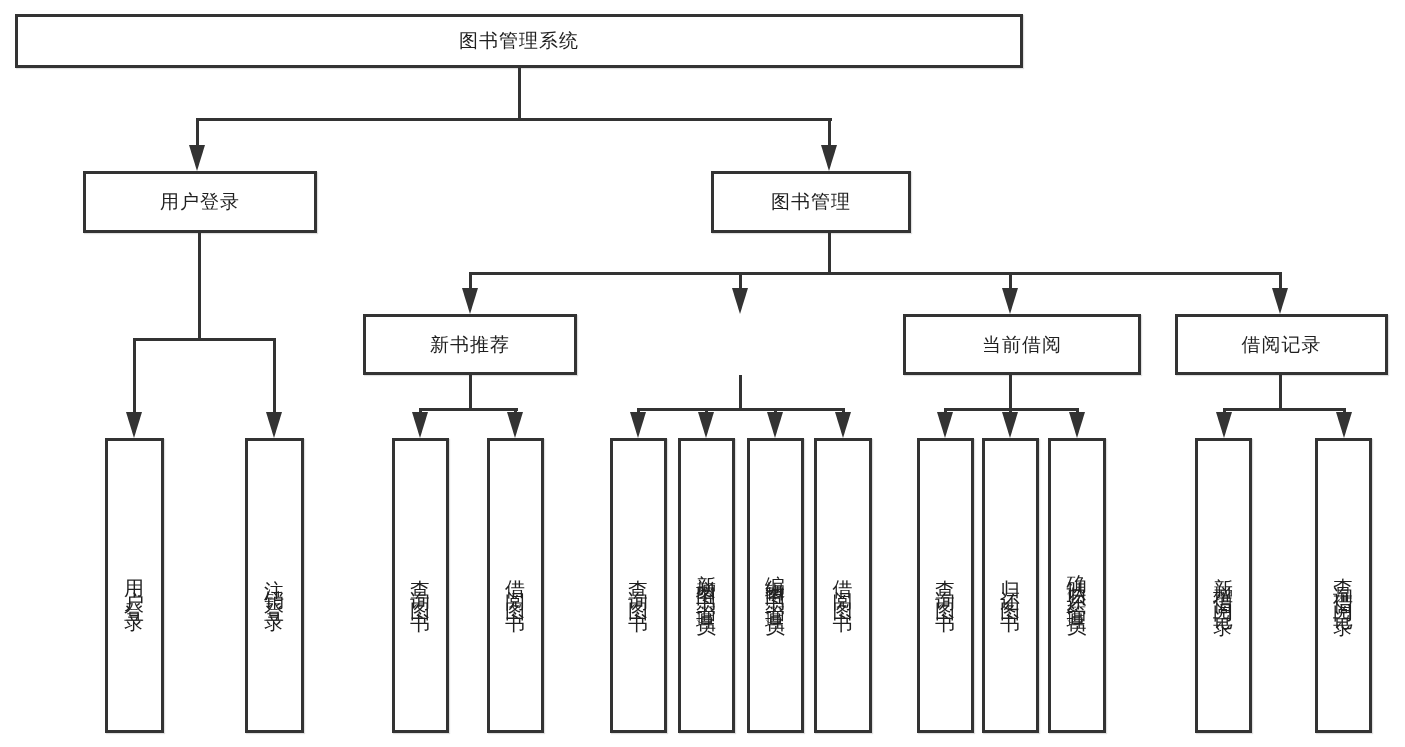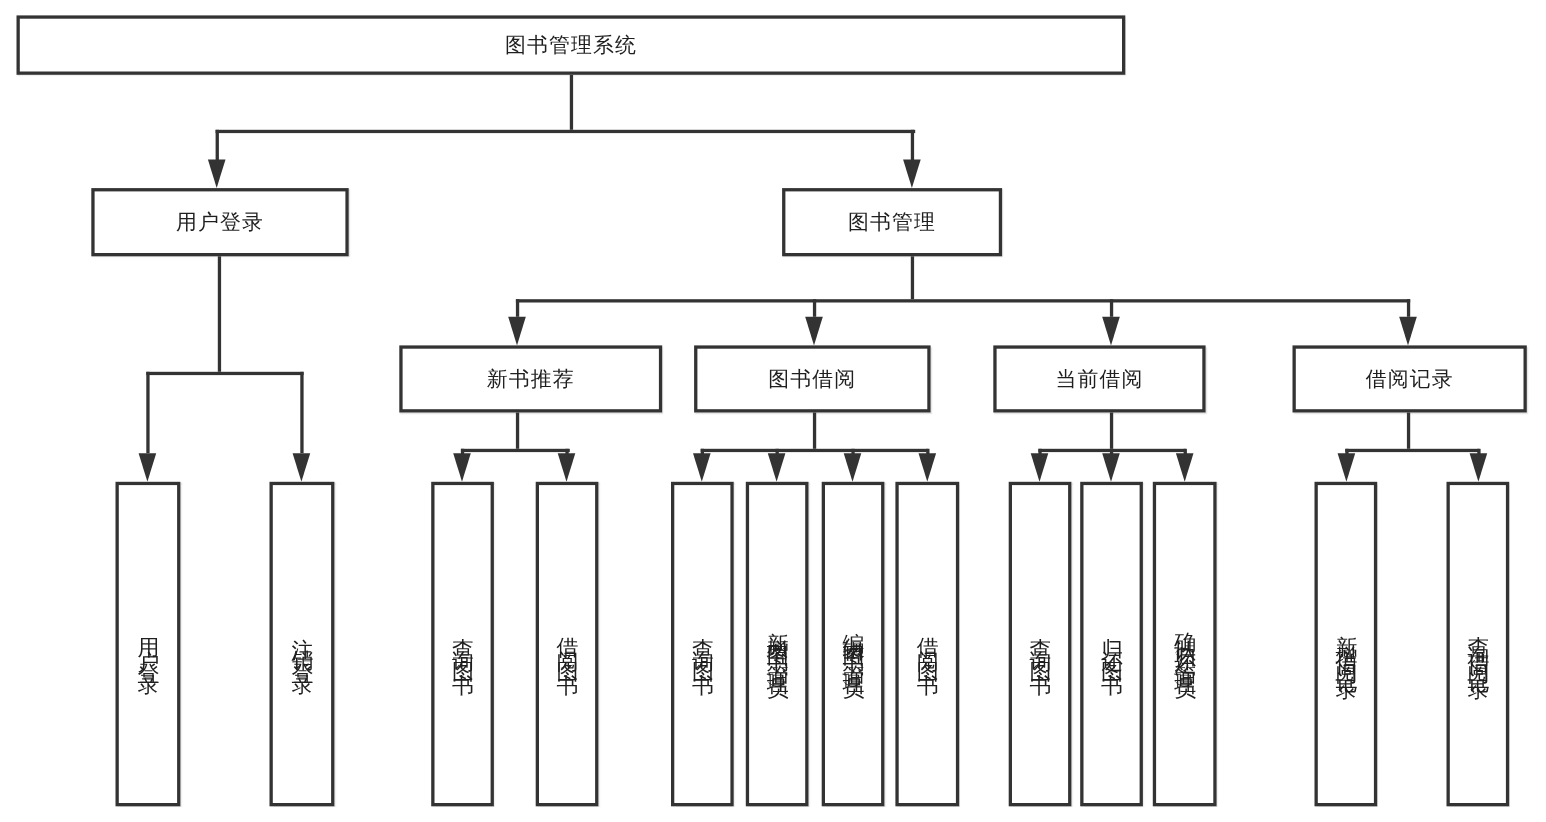--- a/index.html
+++ b/index.html
@@ -75,27 +75,24 @@
   <div class="hl" style="left:469px;top:272px;width:813px"></div>
   <div class="vl" style="left:469px;top:272px;height:16px"></div>
   <div class="ar" style="left:462px;top:288px"></div>
   <div class="vl" style="left:739px;top:272px;height:16px"></div>
   <div class="ar" style="left:732px;top:288px"></div>
   <div class="vl" style="left:1009px;top:272px;height:16px"></div>
   <div class="ar" style="left:1002px;top:288px"></div>
   <div class="vl" style="left:1279px;top:272px;height:16px"></div>
   <div class="ar" style="left:1272px;top:288px"></div>
 
-  <div class="node" style="left:363px;top:314px;width:239px;height:61px">
+  <div class="node" style="left:363px;top:314px;width:214px;height:61px">
     <span>新书推荐</span>
   </div>
-  <div class="node" style="left:631px;top:314px;width:215px;height:61px">
-    <span>图书借阅</span>
-  </div>
-  <div class="node" style="left:903px;top:314px;width:193px;height:61px">
+  <div class="node" style="left:903px;top:314px;width:238px;height:61px">
     <span>当前借阅</span>
   </div>
   <div class="node" style="left:1175px;top:314px;width:213px;height:61px">
     <span>借阅记录</span>
   </div>
 
   <div class="vl" style="left:469px;top:375px;height:33px"></div>
   <div class="hl" style="left:419px;top:408px;width:99px"></div>
   <div class="vl" style="left:419px;top:408px;height:6px"></div>
   <div class="ar" style="left:412px;top:412px"></div>

